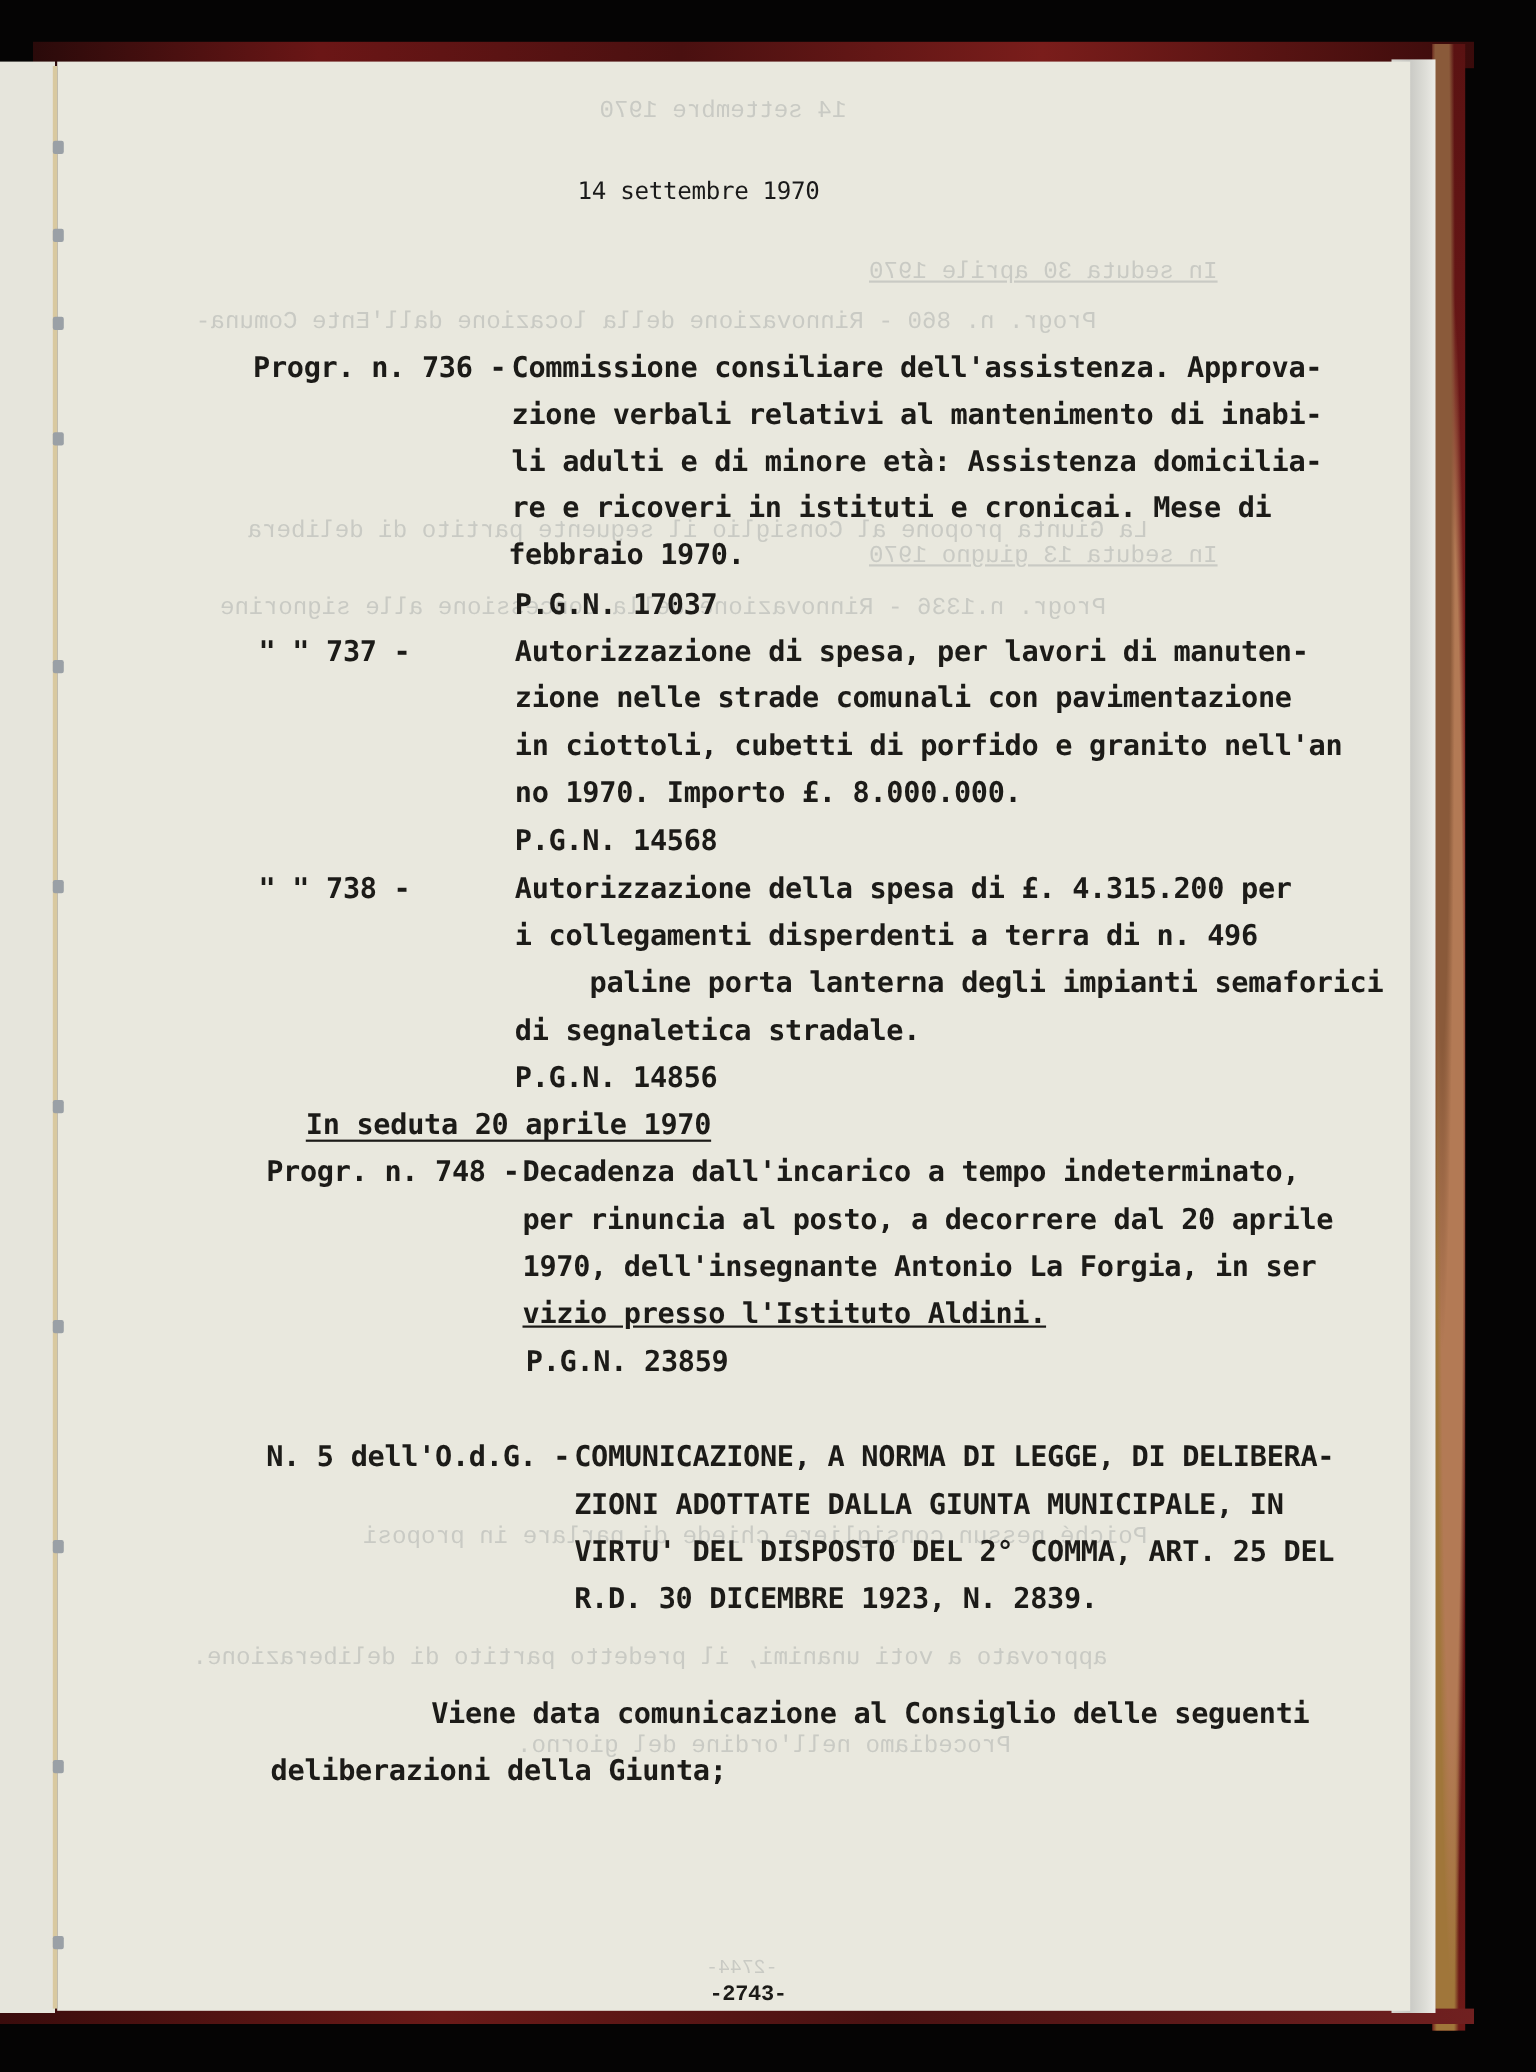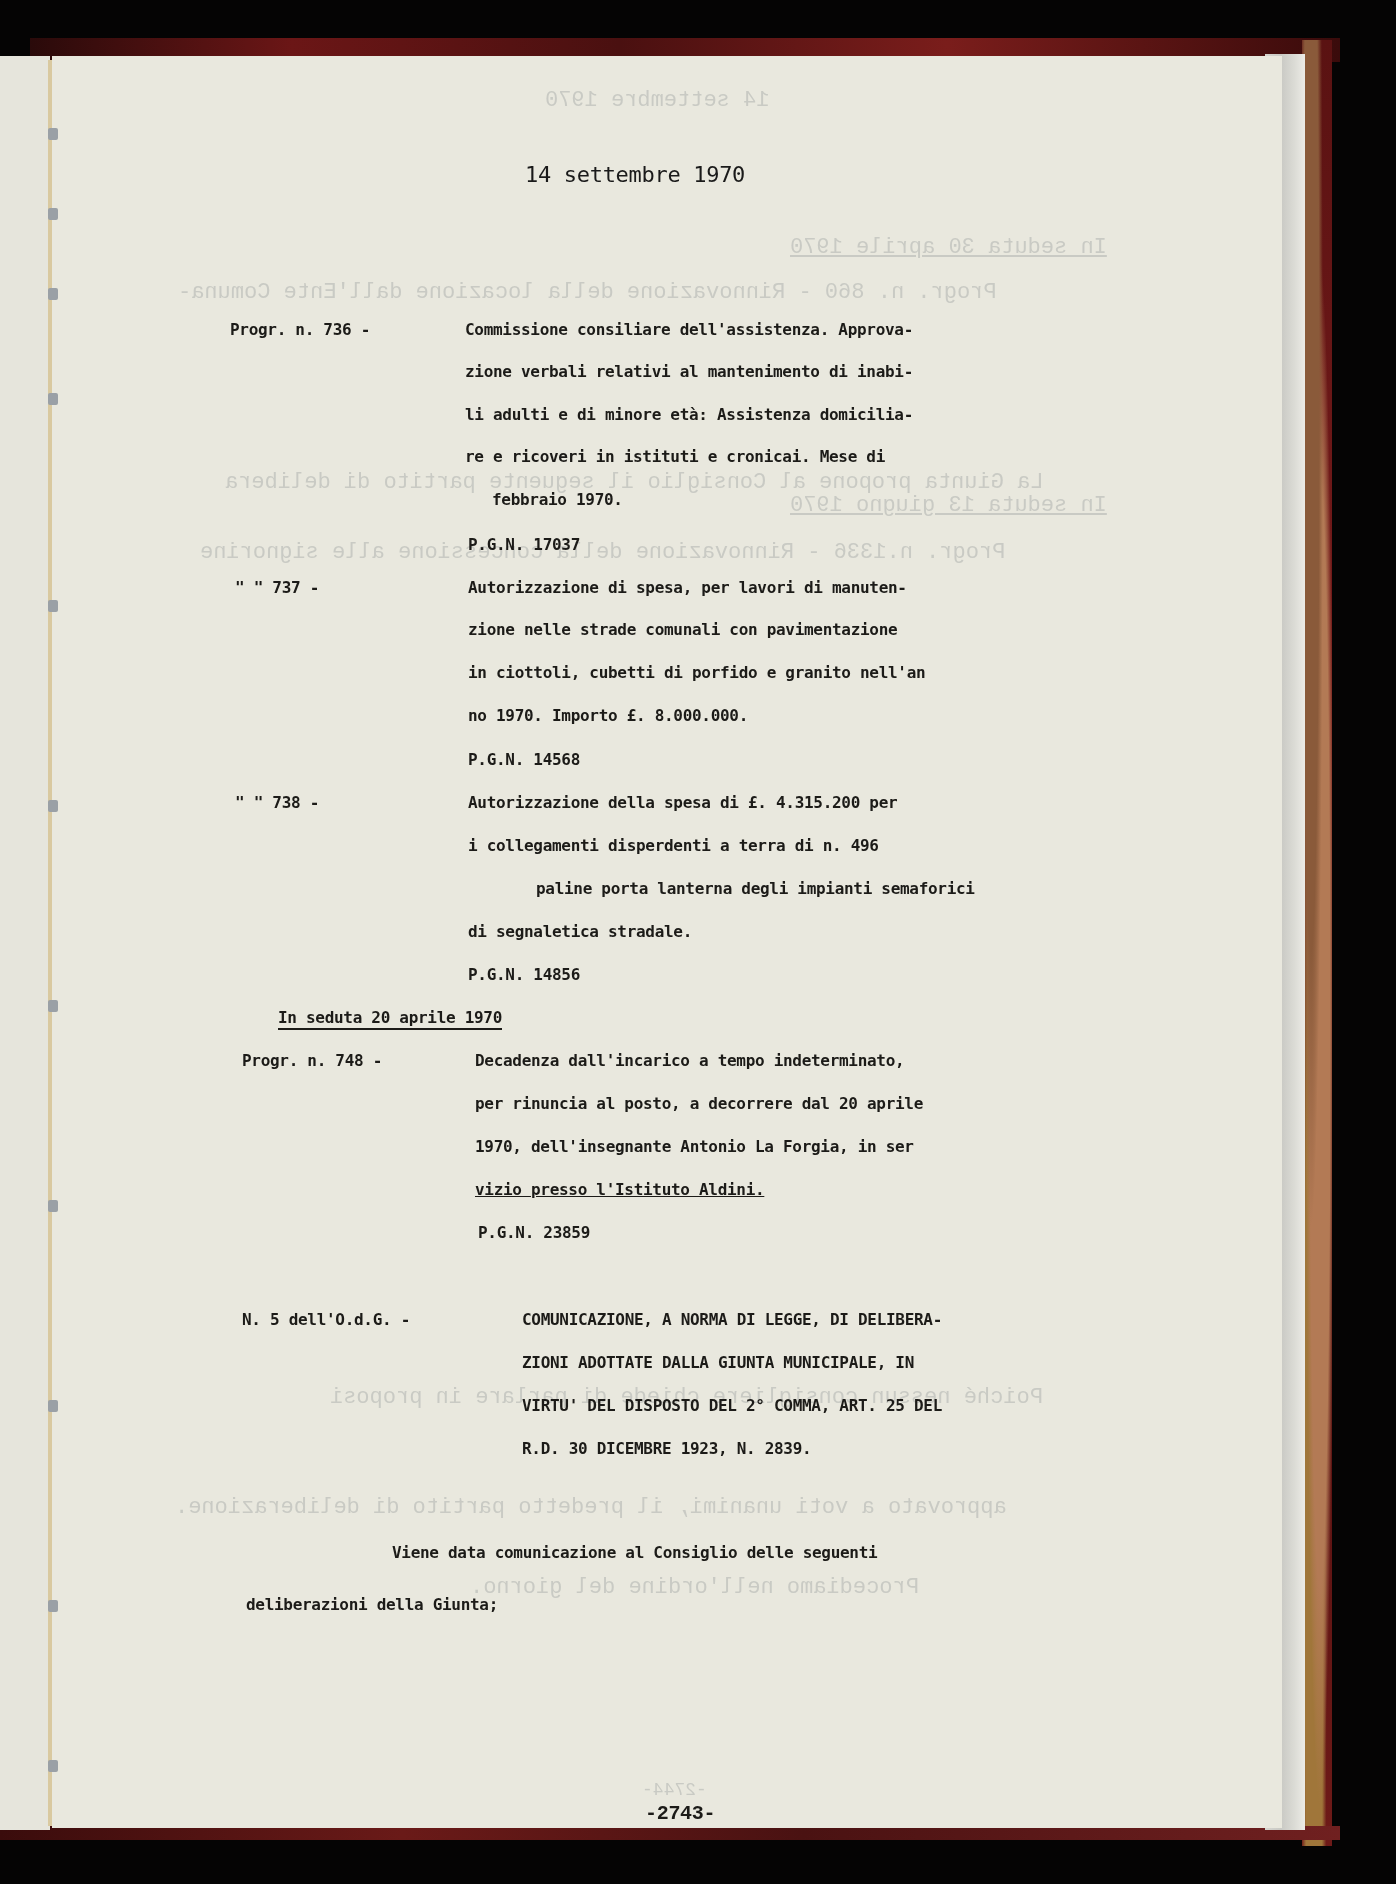--- a/index.html
+++ b/index.html
@@ -44,21 +44,21 @@
       position: absolute; left: 1265px; top: 54px; width: 40px; height: 1776px;
       background: linear-gradient(90deg, #d6d5cf 0%, #c9c9c4 40%, #dcdcd6 75%, #ecebe6 100%);
     }
     .bleed {
       position: absolute; color: rgba(120,125,130,0.28);
       font-family: "Liberation Mono", monospace; font-size: 22px;
       transform: scaleX(-1); white-space: nowrap; pointer-events: none;
     }
     .txt {
       position: absolute; color: #1c1b18; font-weight: bold;
-      font-family: "DejaVu Sans Mono", monospace; font-size: 16px;
+      font-family: "DejaVu Sans Mono", monospace; font-size: 26px;
       white-space: nowrap; letter-spacing: -0.3px;
     }
     .date-title { font-weight: normal; font-size: 22px; color: #1a1a1a; }
     .underline { text-decoration: underline; text-decoration-thickness: 2px; text-underline-offset: 5px; }
     .page-num { font-size: 20px; }
   </style>
 </head>
 <body>
 
 <div class="cover-top"></div>
@@ -91,21 +91,21 @@
 <div class="bleed" style="left:470px; top:1575px;">Procediamo nell'ordine del giorno.</div>
 <div class="bleed" style="left:642px; top:1780px; font-size:18px;">-2744-</div>
 
 <div class="txt date-title" style="left:525px; top:162px;">14 settembre 1970</div>
 
 <div class="txt" style="left:230px; top:320px;">Progr. n. 736 -</div>
 <div class="txt" style="left:465px; top:320px;">Commissione consiliare dell'assistenza. Approva-</div>
 <div class="txt" style="left:465px; top:362px;">zione verbali relativi al mantenimento di inabi-</div>
 <div class="txt" style="left:465px; top:405px;">li adulti e di minore età: Assistenza domiciliа-</div>
 <div class="txt" style="left:465px; top:447px;">re e ricoveri in istituti e cronicai. Mese di</div>
-<div class="txt" style="left:492px; top:490px;">febbraio 1970.</div>
+<div class="txt" style="left:462px; top:490px;">febbraio 1970.</div>
 <div class="txt" style="left:468px; top:535px;">P.G.N. 17037</div>
 
 <div class="txt" style="left:235px; top:578px;">"    " 737 -</div>
 <div class="txt" style="left:468px; top:578px;">Autorizzazione di spesa, per lavori di manuten-</div>
 <div class="txt" style="left:468px; top:620px;">zione nelle strade comunali con pavimentazione</div>
 <div class="txt" style="left:468px; top:663px;">in ciottoli, cubetti di porfido e granito nell'an</div>
 <div class="txt" style="left:468px; top:706px;">no 1970. Importo £. 8.000.000.</div>
 <div class="txt" style="left:468px; top:750px;">P.G.N. 14568</div>
 
 <div class="txt" style="left:235px; top:793px;">"    " 738 -</div>

